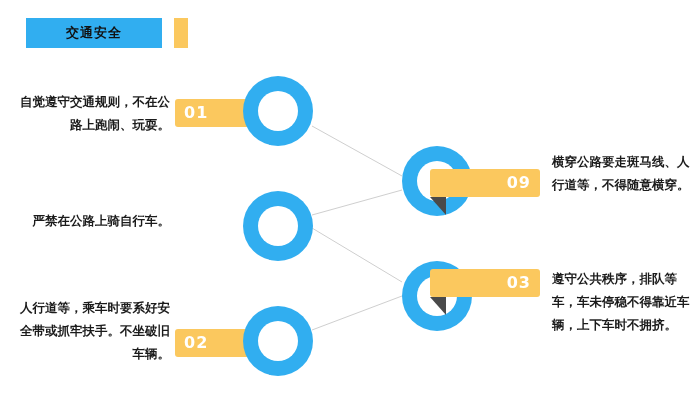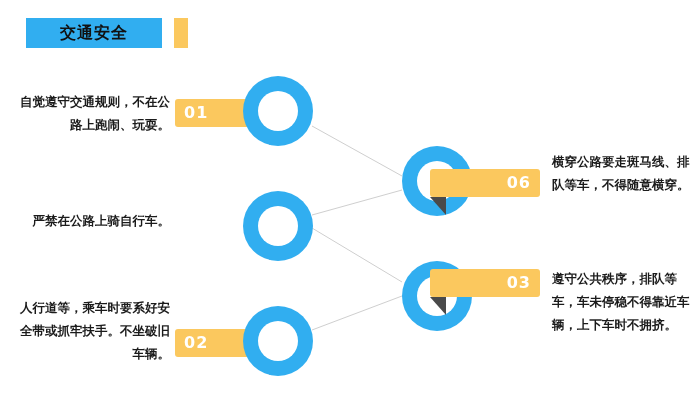--- a/index.html
+++ b/index.html
@@ -35,21 +35,21 @@
   }
   #title-text {
     position: absolute;
     left: 0;
     top: 0;
     width: 136px;
     height: 30px;
     line-height: 30px;
     text-align: center;
     color: #111111;
-    font-size: 16px;
+    font-size: 13px;
     font-weight: bold;
     letter-spacing: 1px;
     white-space: nowrap;
   }
   #title-accent {
     position: absolute;
     left: 148px;
     top: 0;
     width: 14px;
     height: 30px;
@@ -169,24 +169,24 @@
     <div class="ring"></div>
     <div class="ring-hole"></div>
   </div>
   <div class="desc l" style="left:18px; top:90px; width:152px;">自觉遵守交通规则，不在公路上跑闹、玩耍。</div>
 
   <div class="node" style="left:402px; top:146px;">
     <div class="ring"></div>
     <div class="ring-hole"></div>
   </div>
   <div class="ribbon right" style="left:430px; top:169px; width:110px;">
-    <span class="ribbon-num">06</span>
+    <span class="ribbon-num">09</span>
   </div>
   <div class="fold right" style="left:430px; top:197px;"></div>
-  <div class="desc r" style="left:552px; top:150px; width:142px;">横穿公路要走斑马线、排队等车，不得随意横穿。</div>
+  <div class="desc r" style="left:552px; top:150px; width:142px;">横穿公路要走斑马线、人行道等，不得随意横穿。</div>
 
   <div class="fold left" style="left:269px; top:242px;"></div>
   <div class="node" style="left:243px; top:191px;">
     <div class="ring"></div>
     <div class="ring-hole"></div>
   </div>
   <div class="desc l" style="left:18px; top:209px; width:152px;">严禁在公路上骑自行车。</div>
 
   <div class="node" style="left:402px; top:261px;">
     <div class="ring"></div>

